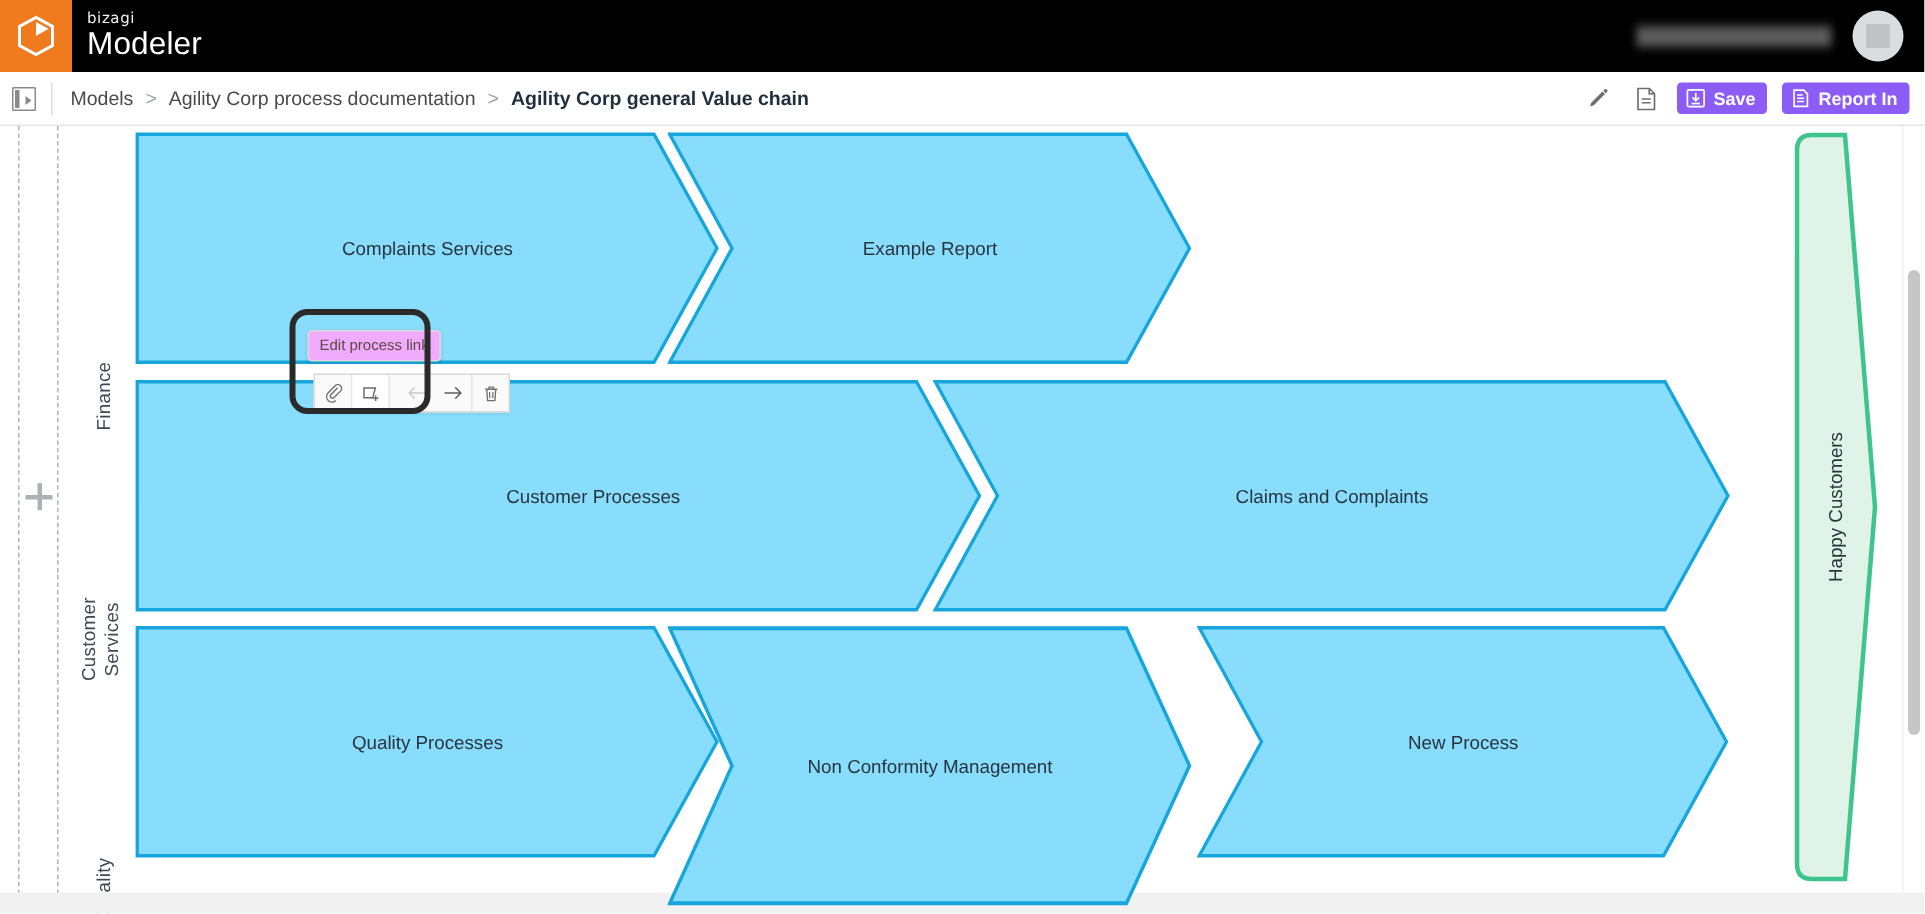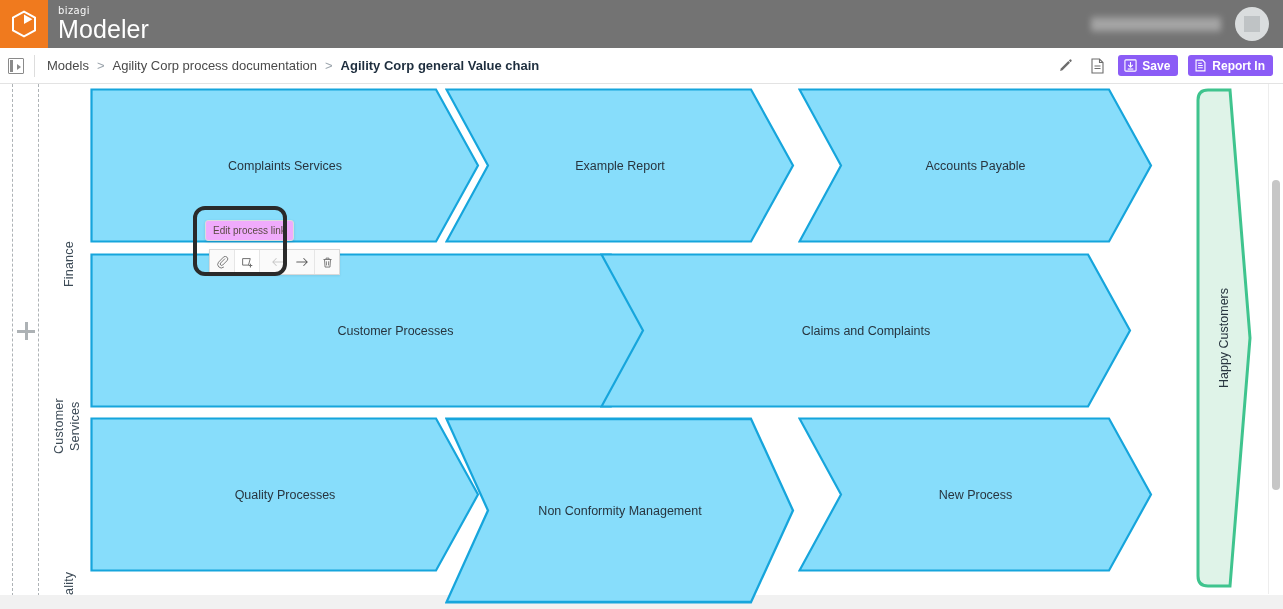--- a/index.html
+++ b/index.html
@@ -20,21 +20,21 @@
     height: 609px;
     overflow: hidden;
   }
 
   
   .topbar {
     position: absolute;
     top: 0; left: 0;
     width: 1283px;
     height: 48px;
-    background: #737373;
+    background: #000000;
     display: flex;
     align-items: center;
   }
   .logo-box {
     width: 48px;
     height: 48px;
     background: #F07A1E;
     display: flex;
     align-items: center;
     justify-content: center;
@@ -49,21 +49,21 @@
   }
   .brand-sub {
     font-size: 10px;
     letter-spacing: 0.4px;
     opacity: 0.95;
     display: block;
     margin-bottom: 1px;
     font-family: "DejaVu Sans", sans-serif;
   }
   .brand-main {
-    font-size: 25px;
+    font-size: 21px;
     font-weight: 400;
     display: block;
     letter-spacing: 0.1px;
   }
   .topbar-right {
     margin-left: auto;
     display: flex;
     align-items: center;
     padding-right: 14px;
   }
@@ -423,35 +423,29 @@
       <span class="label">Complaints Services</span>
     </div>
 
     <div class="chev" style="left:445px; top:4px; width:350px; height:155px;">
       <svg viewBox="0 0 350 155" preserveAspectRatio="none">
         <path d="M1.5 1.5 L306 1.5 L348 77.5 L306 153.5 L1.5 153.5 L43 77.5 Z" fill="#87DDFB" stroke="#16A5DC" stroke-width="2.2"></path>
       </svg>
       <span class="label">Example Report</span>
     </div>
 
-    <div class="chev" style="left:798px; top:4px; width:355px; height:155px;">
-      <svg viewBox="0 0 355 155" preserveAspectRatio="none">
-        <path d="M1.5 1.5 L311 1.5 L353 77.5 L311 153.5 L1.5 153.5 L43 77.5 Z" fill="#87DDFB" stroke="#16A5DC" stroke-width="2.2"></path>
-      </svg>
-      <span class="label">Accounts Payable</span>
-    </div>
 
     <div class="chev" style="left:90px; top:169px; width:565px; height:155px;padding-left:46px;">
       <svg viewBox="0 0 565 155" preserveAspectRatio="none">
         <path d="M1.5 1.5 L521 1.5 L563 77.5 L521 153.5 L1.5 153.5 Z" fill="#87DDFB" stroke="#16A5DC" stroke-width="2.2"></path>
       </svg>
       <span class="label">Customer Processes</span>
     </div>
 
-    <div class="chev" style="left:600px; top:169px; width:532px; height:155px;">
+    <div class="chev" style="left:622px; top:169px; width:532px; height:155px;">
       <svg viewBox="0 0 532 155" preserveAspectRatio="none">
         <path d="M1.5 1.5 L488 1.5 L530 77.5 L488 153.5 L1.5 153.5 L43 77.5 Z" fill="#87DDFB" stroke="#16A5DC" stroke-width="2.2"></path>
       </svg>
       <span class="label">Claims and Complaints</span>
     </div>
 
     <div class="chev" style="left:90px; top:333px; width:390px; height:155px;">
       <svg viewBox="0 0 390 155" preserveAspectRatio="none">
         <path d="M1.5 1.5 L346 1.5 L388 77.5 L346 153.5 L1.5 153.5 Z" fill="#87DDFB" stroke="#16A5DC" stroke-width="2.2"></path>
       </svg>

